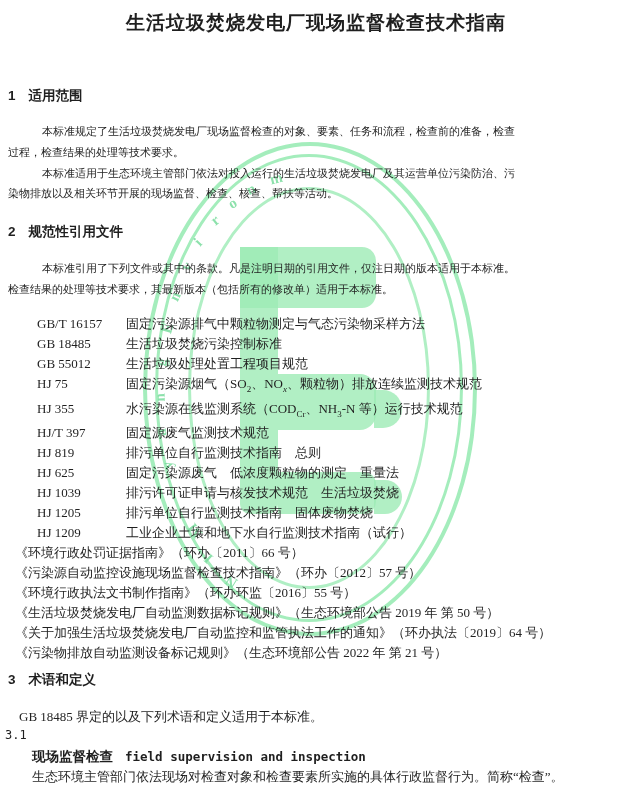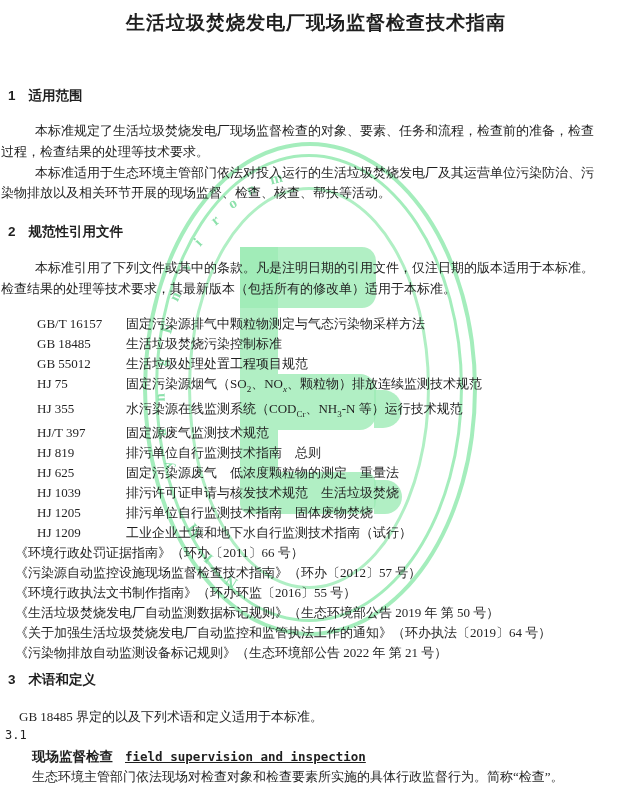--- a/index.html
+++ b/index.html
@@ -44,34 +44,34 @@
     position:absolute;top:10px;left:0;width:100%;text-align:center;
     font-family:"Liberation Sans","DejaVu Sans",sans-serif;font-weight:bold;
     font-size:19px;letter-spacing:1px;
   }
   .sec-h{
     position:absolute;left:8px;
     font-family:"Liberation Sans","DejaVu Sans",sans-serif;font-weight:bold;font-size:13.5px;
   }
   .sec-h .num{margin-right:13px;}
   .h-1{top:87px;} .h-2{top:223px;} .h-3{top:671px;}
-  .pblock{position:absolute;left:1px;right:4px;font-size:13px;line-height:20.8px;}
+  .pblock{position:absolute;left:8px;right:4px;font-size:11px;line-height:20.8px;}
   .pb-s1{top:121px;} .pb-s2{top:258px;}
   .tline{white-space:nowrap;}
   .tline.indent{text-indent:34px;}
   .list{position:absolute;left:0;right:16px;top:314px;font-size:13px;line-height:20px;}
   .std-row{padding-left:37px;white-space:nowrap;}
   .std-code{display:inline-block;width:89px;}
   .std-title sub{font-size:9px;}
   .ref-row{padding-left:15px;white-space:nowrap;}
   .s3-intro{position:absolute;left:19px;top:708px;font-size:13px;white-space:nowrap;}
   .s3-num{position:absolute;left:5px;top:728px;font-family:"DejaVu Sans Mono","Liberation Mono",monospace;font-size:12px;}
   .term-line{position:absolute;left:32px;top:747px;white-space:nowrap;}
   .term-zh{font-family:"Liberation Sans","DejaVu Sans",sans-serif;font-weight:bold;font-size:13.5px;}
-  .term-en{font-family:"DejaVu Sans Mono","Liberation Mono",monospace;font-weight:bold;font-size:12.5px;margin-left:12px;text-decoration:underline;}
+  .term-en{font-family:"DejaVu Sans Mono","Liberation Mono",monospace;font-weight:bold;font-size:12.5px;margin-left:12px;}
   .def-line{position:absolute;left:32px;top:768px;font-size:13px;white-space:nowrap;}
 </style>
 </head>
 <body>
 
 <div class="page">
 
   <div class="wm">
     <div class="ring ring-outer"></div>
     <div class="ring ring-mid"></div>

